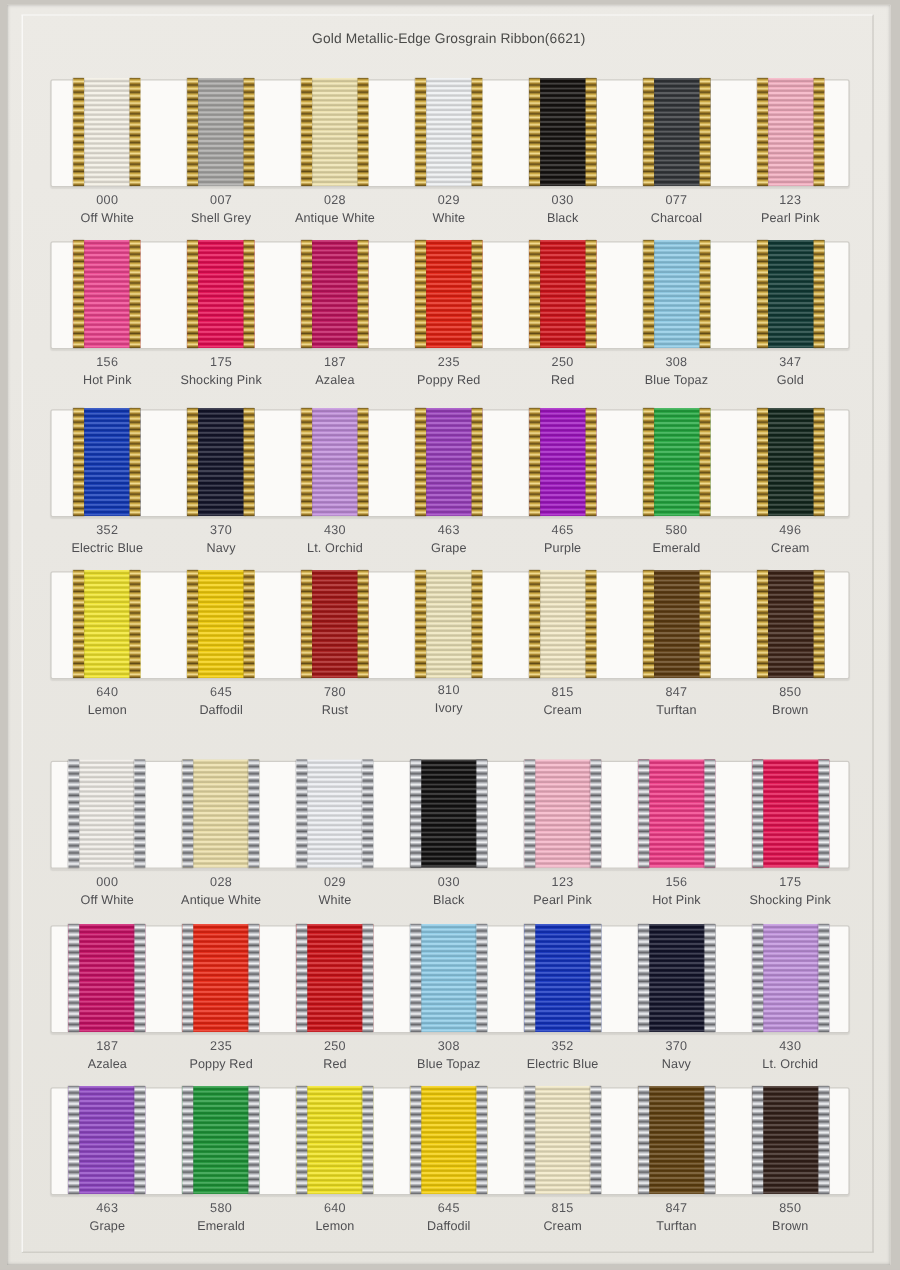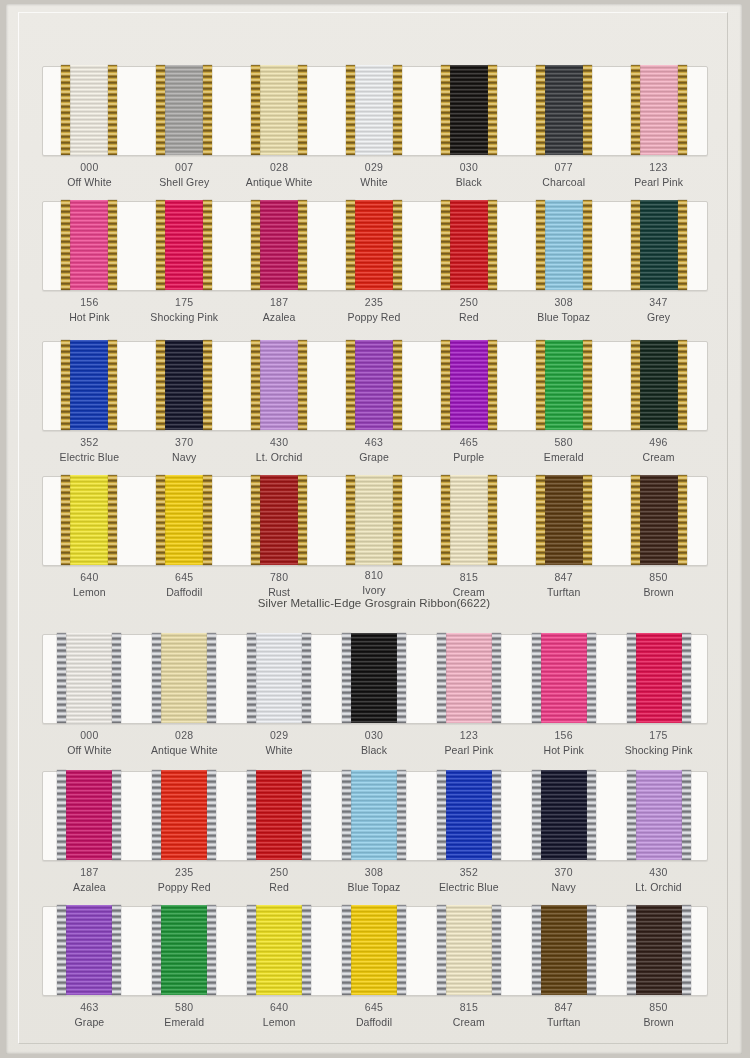--- a/index.html
+++ b/index.html
@@ -70,20 +70,21 @@
   .lab{position:absolute;text-align:center;color:#55545155;}
   .code{display:block;font-size:10.5px;color:#56565a;line-height:1.45;letter-spacing:.3px;}
   .name{display:block;font-size:10.5px;color:#4f4f52;line-height:1.4;letter-spacing:.1px;}
 </style>
 </head>
 <body>
 
 <div id="card">
   <div id="content">
       <div class="section-title" style="top: 22px;">
+        <div class="title-en">Gold Metallic-Edge Grosgrain Ribbon(6621)</div>
       </div>
       <div class="row" style="top: 62px; left: 0px; width: 736px;">
         <div class="panel" style="left: 36px; width: 664px;"></div>
         <div class="cell" style="left: 55.4286px; width: 56px;">
           <div class="ribbon" style="background: rgb(243, 239, 228);"></div>
           <div class="edge l gold"></div>
           <div class="edge r gold"></div>
         </div>
         <div class="lab" style="left: 36px; width: 94.8571px; top: 94px; position: absolute;">
           <span class="code">000</span>
@@ -200,21 +201,21 @@
           <span class="code">308</span>
           <span class="name">Blue Topaz</span>
         </div>
         <div class="cell" style="left: 624.571px; width: 56px;">
           <div class="ribbon" style="background: rgb(16, 58, 53);"></div>
           <div class="edge l gold"></div>
           <div class="edge r gold"></div>
         </div>
         <div class="lab" style="left: 605.143px; width: 94.8571px; top: 94px; position: absolute;">
           <span class="code">347</span>
-          <span class="name">Grey</span>
+          <span class="name">Gold</span>
         </div>
       </div>
       <div class="row" style="top: 337px; left: 0px; width: 736px;">
         <div class="panel" style="left: 36px; width: 664px;"></div>
         <div class="cell" style="left: 55.4286px; width: 56px;">
           <div class="ribbon" style="background: rgb(16, 56, 184);"></div>
           <div class="edge l gold"></div>
           <div class="edge r gold"></div>
         </div>
         <div class="lab" style="left: 36px; width: 94.8571px; top: 94px; position: absolute;">
@@ -336,21 +337,20 @@
           <div class="ribbon" style="background: rgb(61, 35, 23);"></div>
           <div class="edge l gold"></div>
           <div class="edge r gold"></div>
         </div>
         <div class="lab" style="left: 605.143px; width: 94.8571px; top: 94px; position: absolute;">
           <span class="code">850</span>
           <span class="name">Brown</span>
         </div>
       </div>
       <div class="section-title" style="top: 592px;">
-        <div class="title-en">Silver Metallic-Edge Grosgrain Ribbon(6622)</div>
       </div>
       <div class="row" style="top: 630px; left: 0px; width: 736px;">
         <div class="panel" style="left: 36px; width: 664px;"></div>
         <div class="cell" style="left: 51.4286px; width: 64px;">
           <div class="ribbon" style="background: rgb(241, 238, 232);"></div>
           <div class="edge l silver"></div>
           <div class="edge r silver"></div>
         </div>
         <div class="lab" style="left: 36px; width: 94.8571px; top: 94px; position: absolute;">
           <span class="code">000</span>

